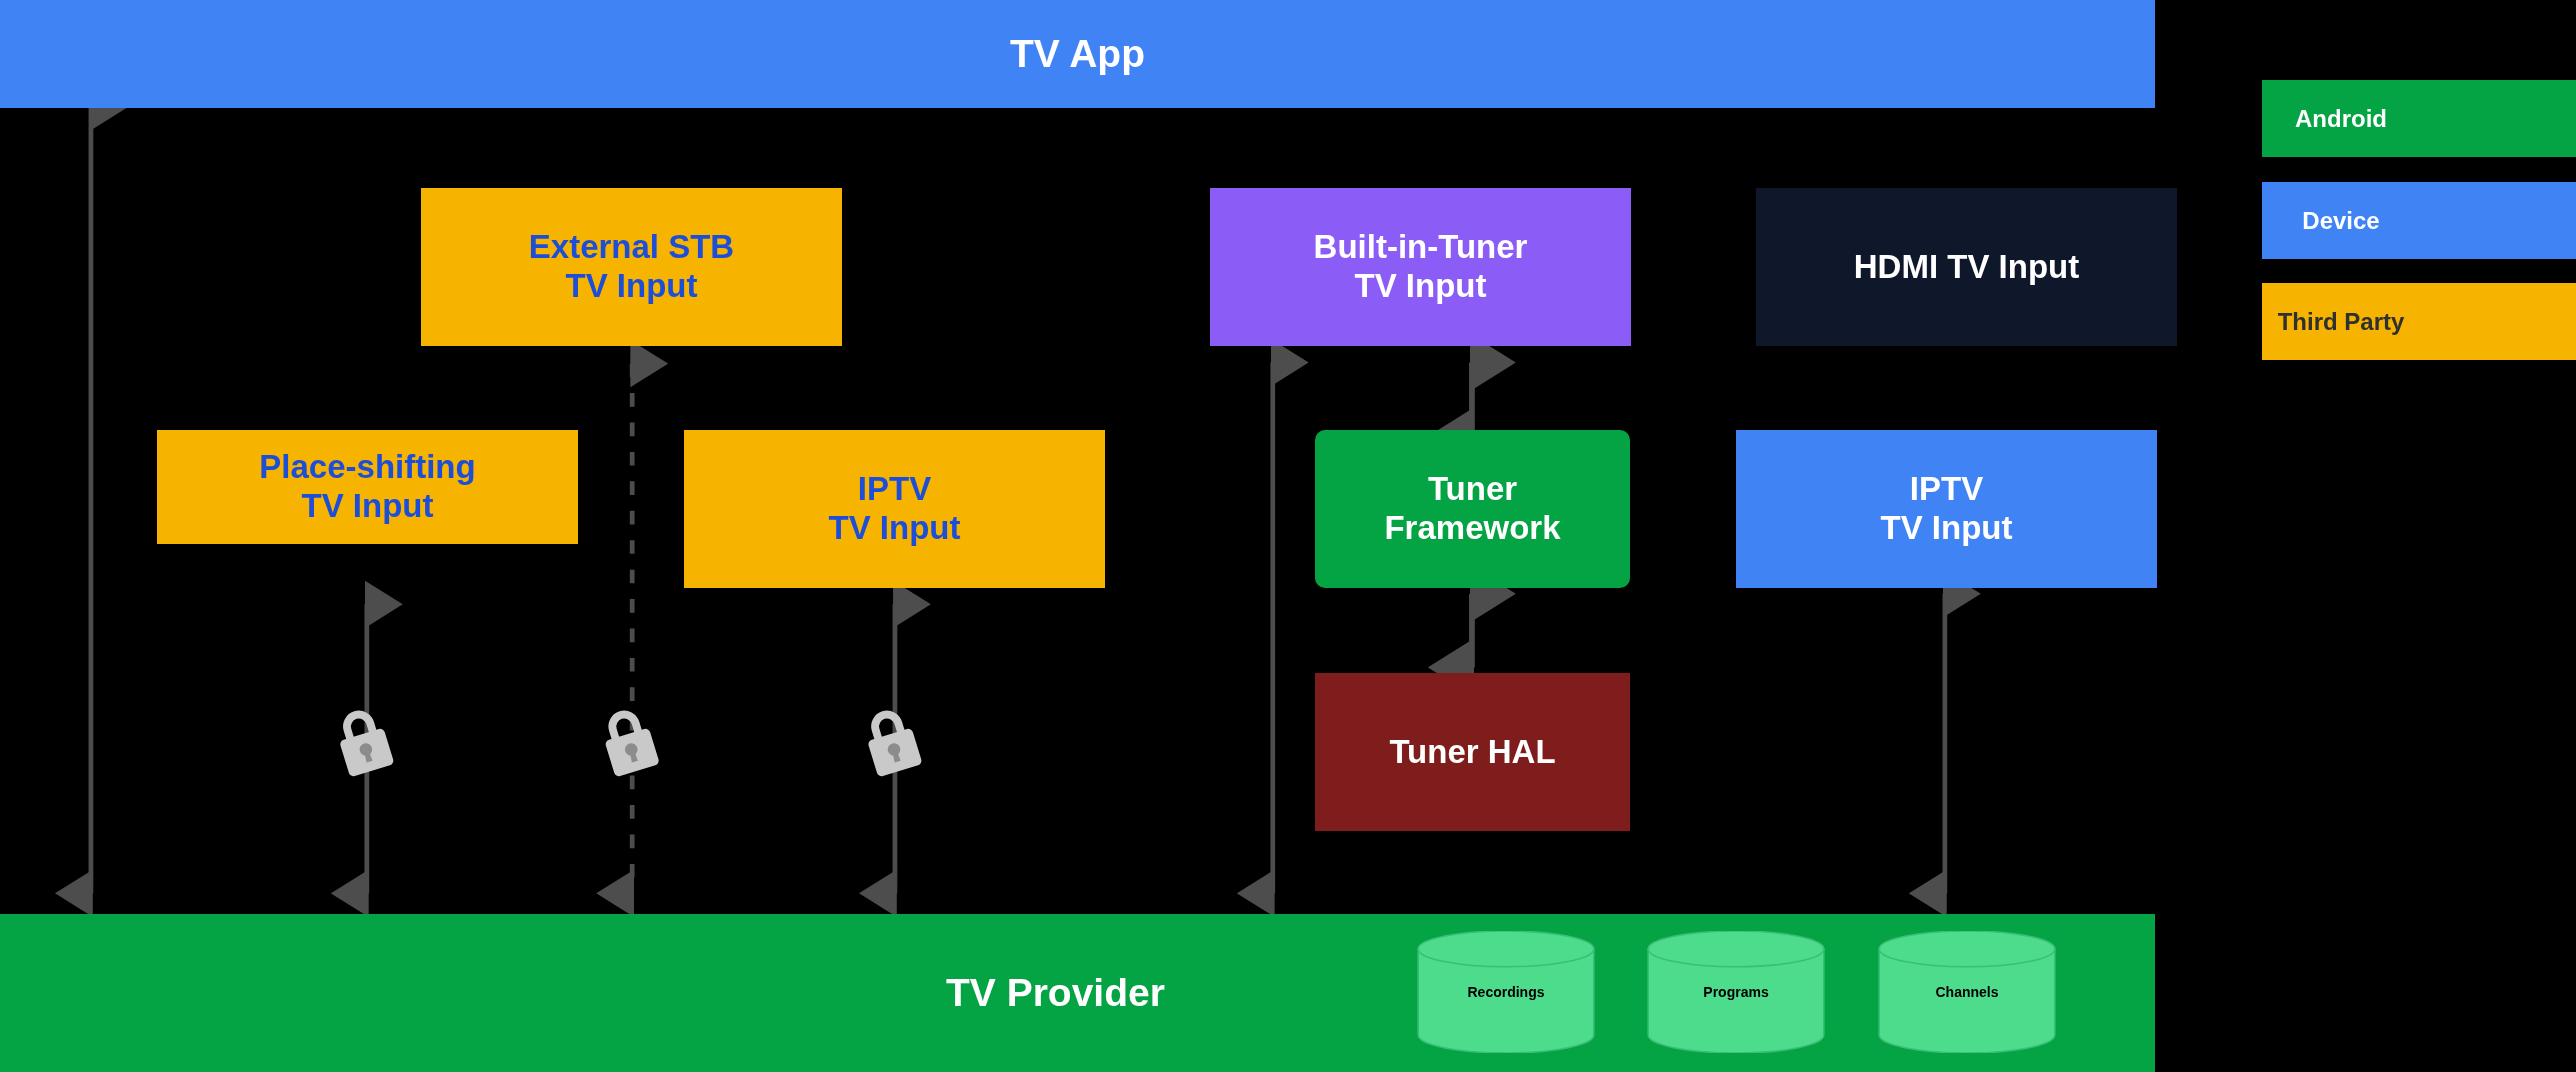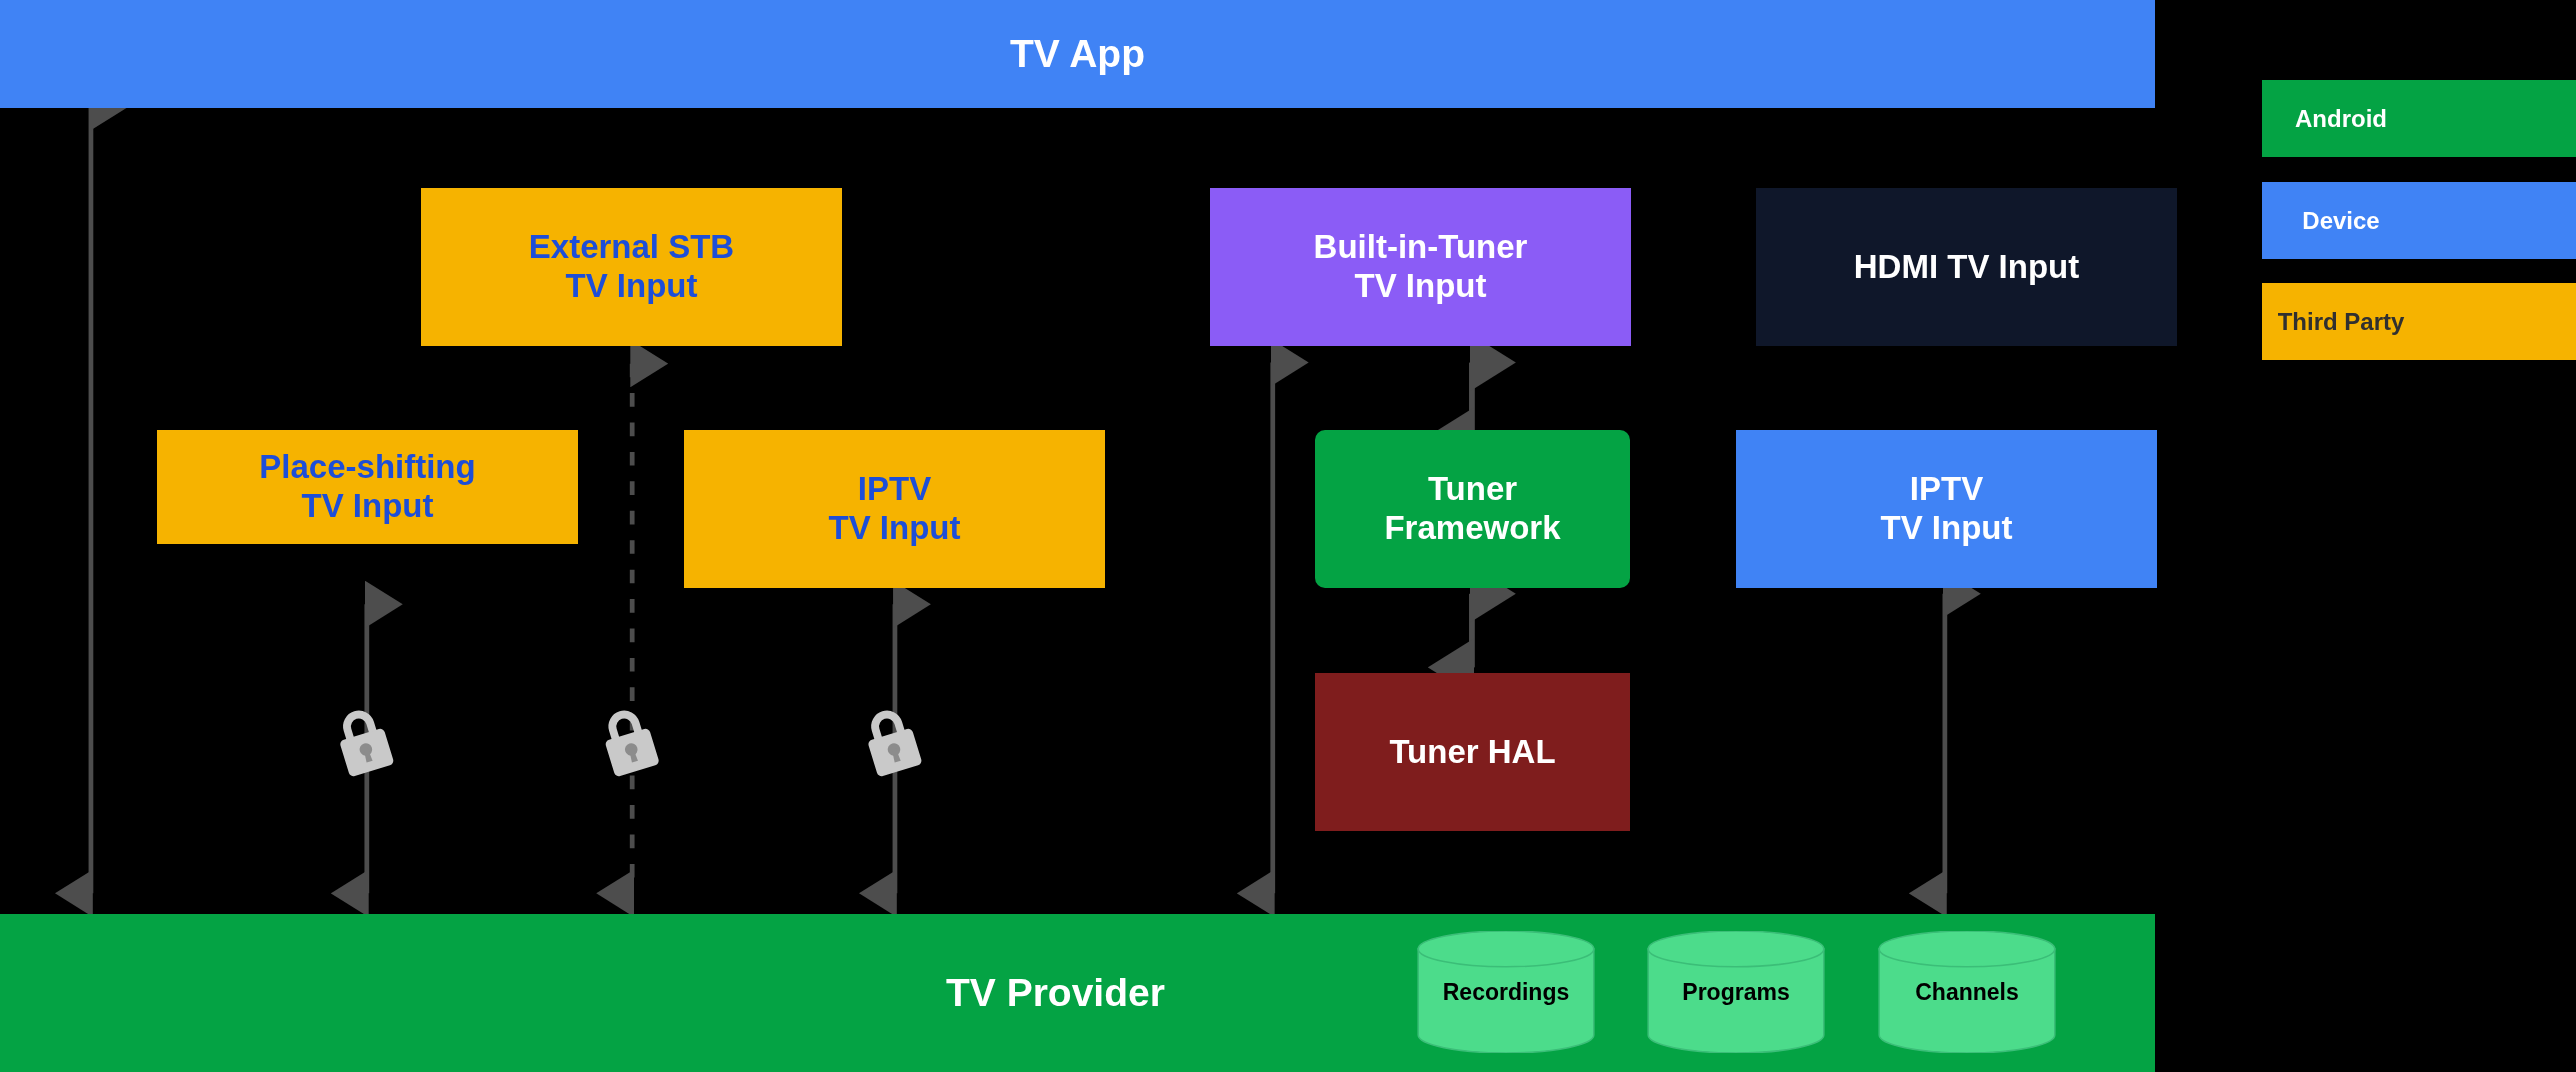--- a/index.html
+++ b/index.html
@@ -29,21 +29,21 @@
     box-sizing:border-box;
   }
   .cyl{
     position:absolute;
     display:flex;align-items:center;justify-content:center;
   }
   .cyl-label{
     position:absolute;
     width:100%;
     text-align:center;
-    font-size:23px;font-weight:700;
+    font-size:14px;font-weight:700;
     color:#000000;
     top:50%;transform:translateY(-50%);
     pointer-events:none;
   }
   svg.overlay{position:absolute;left:0;top:0;width:2576px;height:1072px;pointer-events:none;}
 </style>
 </head>
 <body>
 
 <div id="stage">

